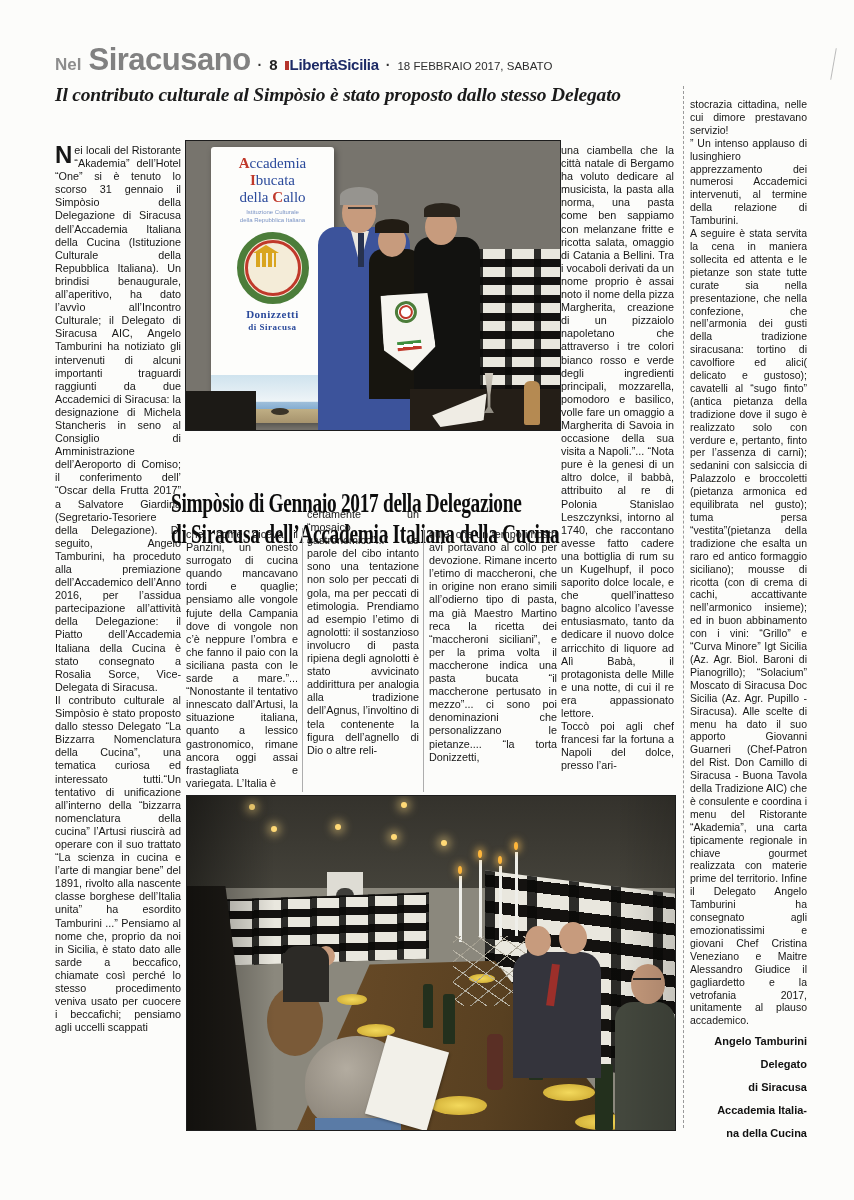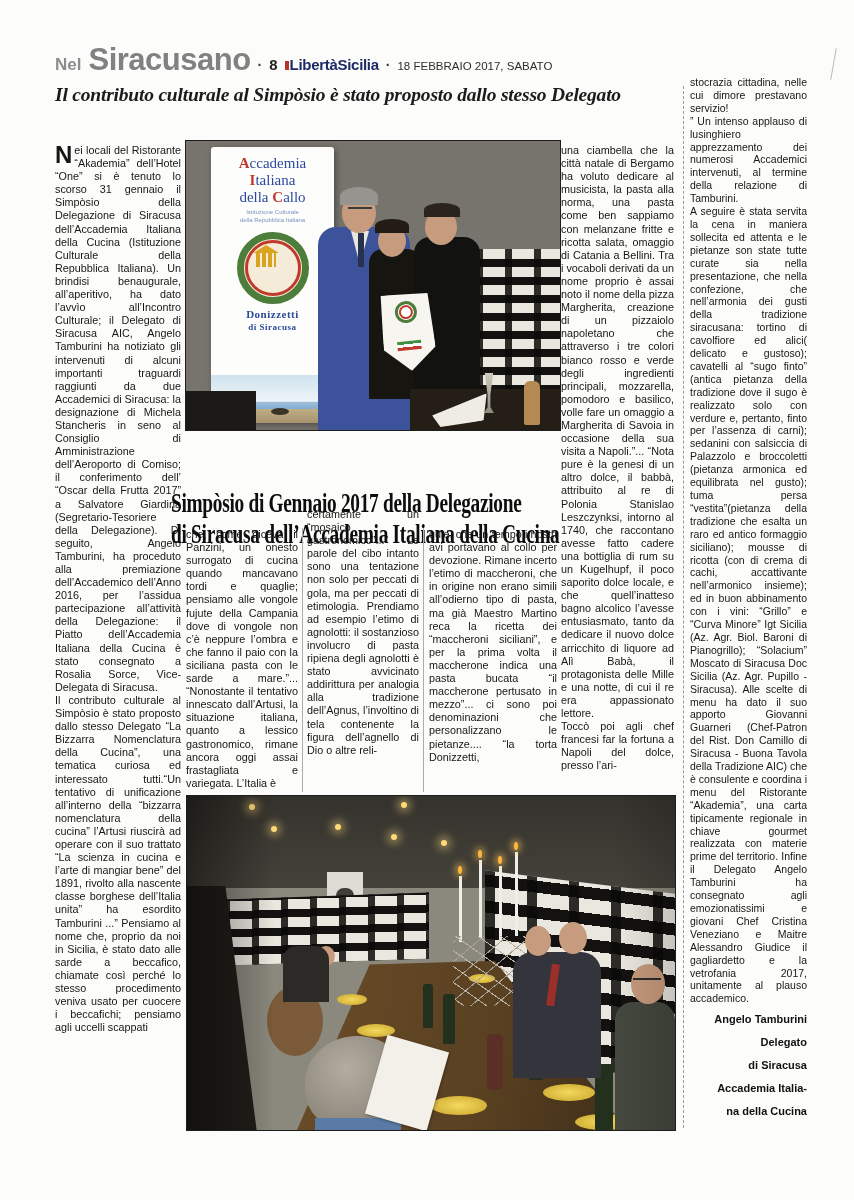--- a/index.html
+++ b/index.html
@@ -21,21 +21,21 @@
       font-size:19.5px;line-height:26px;color:#1b1b1b;letter-spacing:-.2px;}
   
   .col{position:absolute;overflow:hidden;font-size:10.8px;line-height:13.1px;
        text-align:justify;color:#161616;}
   .col p{margin:0;}
   .col1{left:55px;top:144px;width:126px;height:984px;}
   .col2{left:186px;top:528px;width:112px;height:266px;}
   .col3{left:307px;top:508px;width:112px;height:266px;}
   .col4{left:429px;top:528px;width:128px;height:266px;}
   .col5{left:561px;top:144px;width:113px;height:650px;}
-  .col6{left:690px;top:76px;width:117px;height:1044px;font-size:10.5px;line-height:12.9px;}
+  .col6{left:690px;top:98px;width:117px;height:1044px;font-size:10.5px;line-height:12.9px;}
   .dropcap{float:left;font-size:24px;line-height:21px;font-weight:bold;padding-right:2px;}
   .rule{position:absolute;width:0;border-left:1px solid #adadad;}
   .ruleA{left:302px;top:528px;height:264px;}
   .ruleB{left:423px;top:528px;height:264px;}
   .ruleC{left:683px;top:86px;height:1042px;border-left:1px dashed #9a9a9a;}
   .signature{margin-top:3px;font-weight:bold;text-align:right;white-space:pre-line;
              font-size:11px;line-height:23px;color:#111;}
   
   .caption{position:absolute;left:186px;top:432px;width:374px;height:29px;overflow:hidden;
            font-size:10.6px;line-height:13px;font-weight:bold;color:#1f1f1f;text-align:justify;}
@@ -117,21 +117,21 @@
     <p>Il contributo culturale al Simpòsio è stato proposto dallo stesso Delegato “La Bizzarra Nomenclatura della Cucina”, una tematica curiosa ed interessato tutti.“Un tentativo di unificazione all’interno della “bizzarra nomenclatura della cucina” l’Artusi riuscirà ad operare con il suo trattato “La scienza in cucina e l’arte di mangiar bene” del 1891, rivolto alla nascente classe borghese dell’Italia unita” ha esordito Tamburini ...” Pensiamo al nome che, proprio da noi in Sicilia, è stato dato alle sarde a beccafico, chiamate così perché lo stesso procedimento veniva usato per cuocere i beccafichi; pensiamo agli uccelli scappati</p>
   </div>
 
   <div class="photo photoTop">
 
     <div class="abs brick" style="left:290px;top:108px;width:84px;height:172px;"></div>
     <div class="abs brick" style="left:236px;top:112px;width:56px;height:42px;"></div>
 
     <div class="banner">
       <div class="t" style="margin-top:8px;"><b>A</b><span>ccademia</span></div>
-      <div class="t"><b>I</b><span>taliana</span></div>
+      <div class="t"><b>I</b><span>bucata</span></div>
       <div class="t"><span>della </span><b>C</b><span>allo</span></div>
       <div class="sub">
         <div>Istituzione Culturale</div>
         <div>della Repubblica Italiana</div>
       </div>
       <div class="seal">
         <div class="ring"></div>
         <div class="roof"></div>
         <div class="temple"></div>
       </div>

